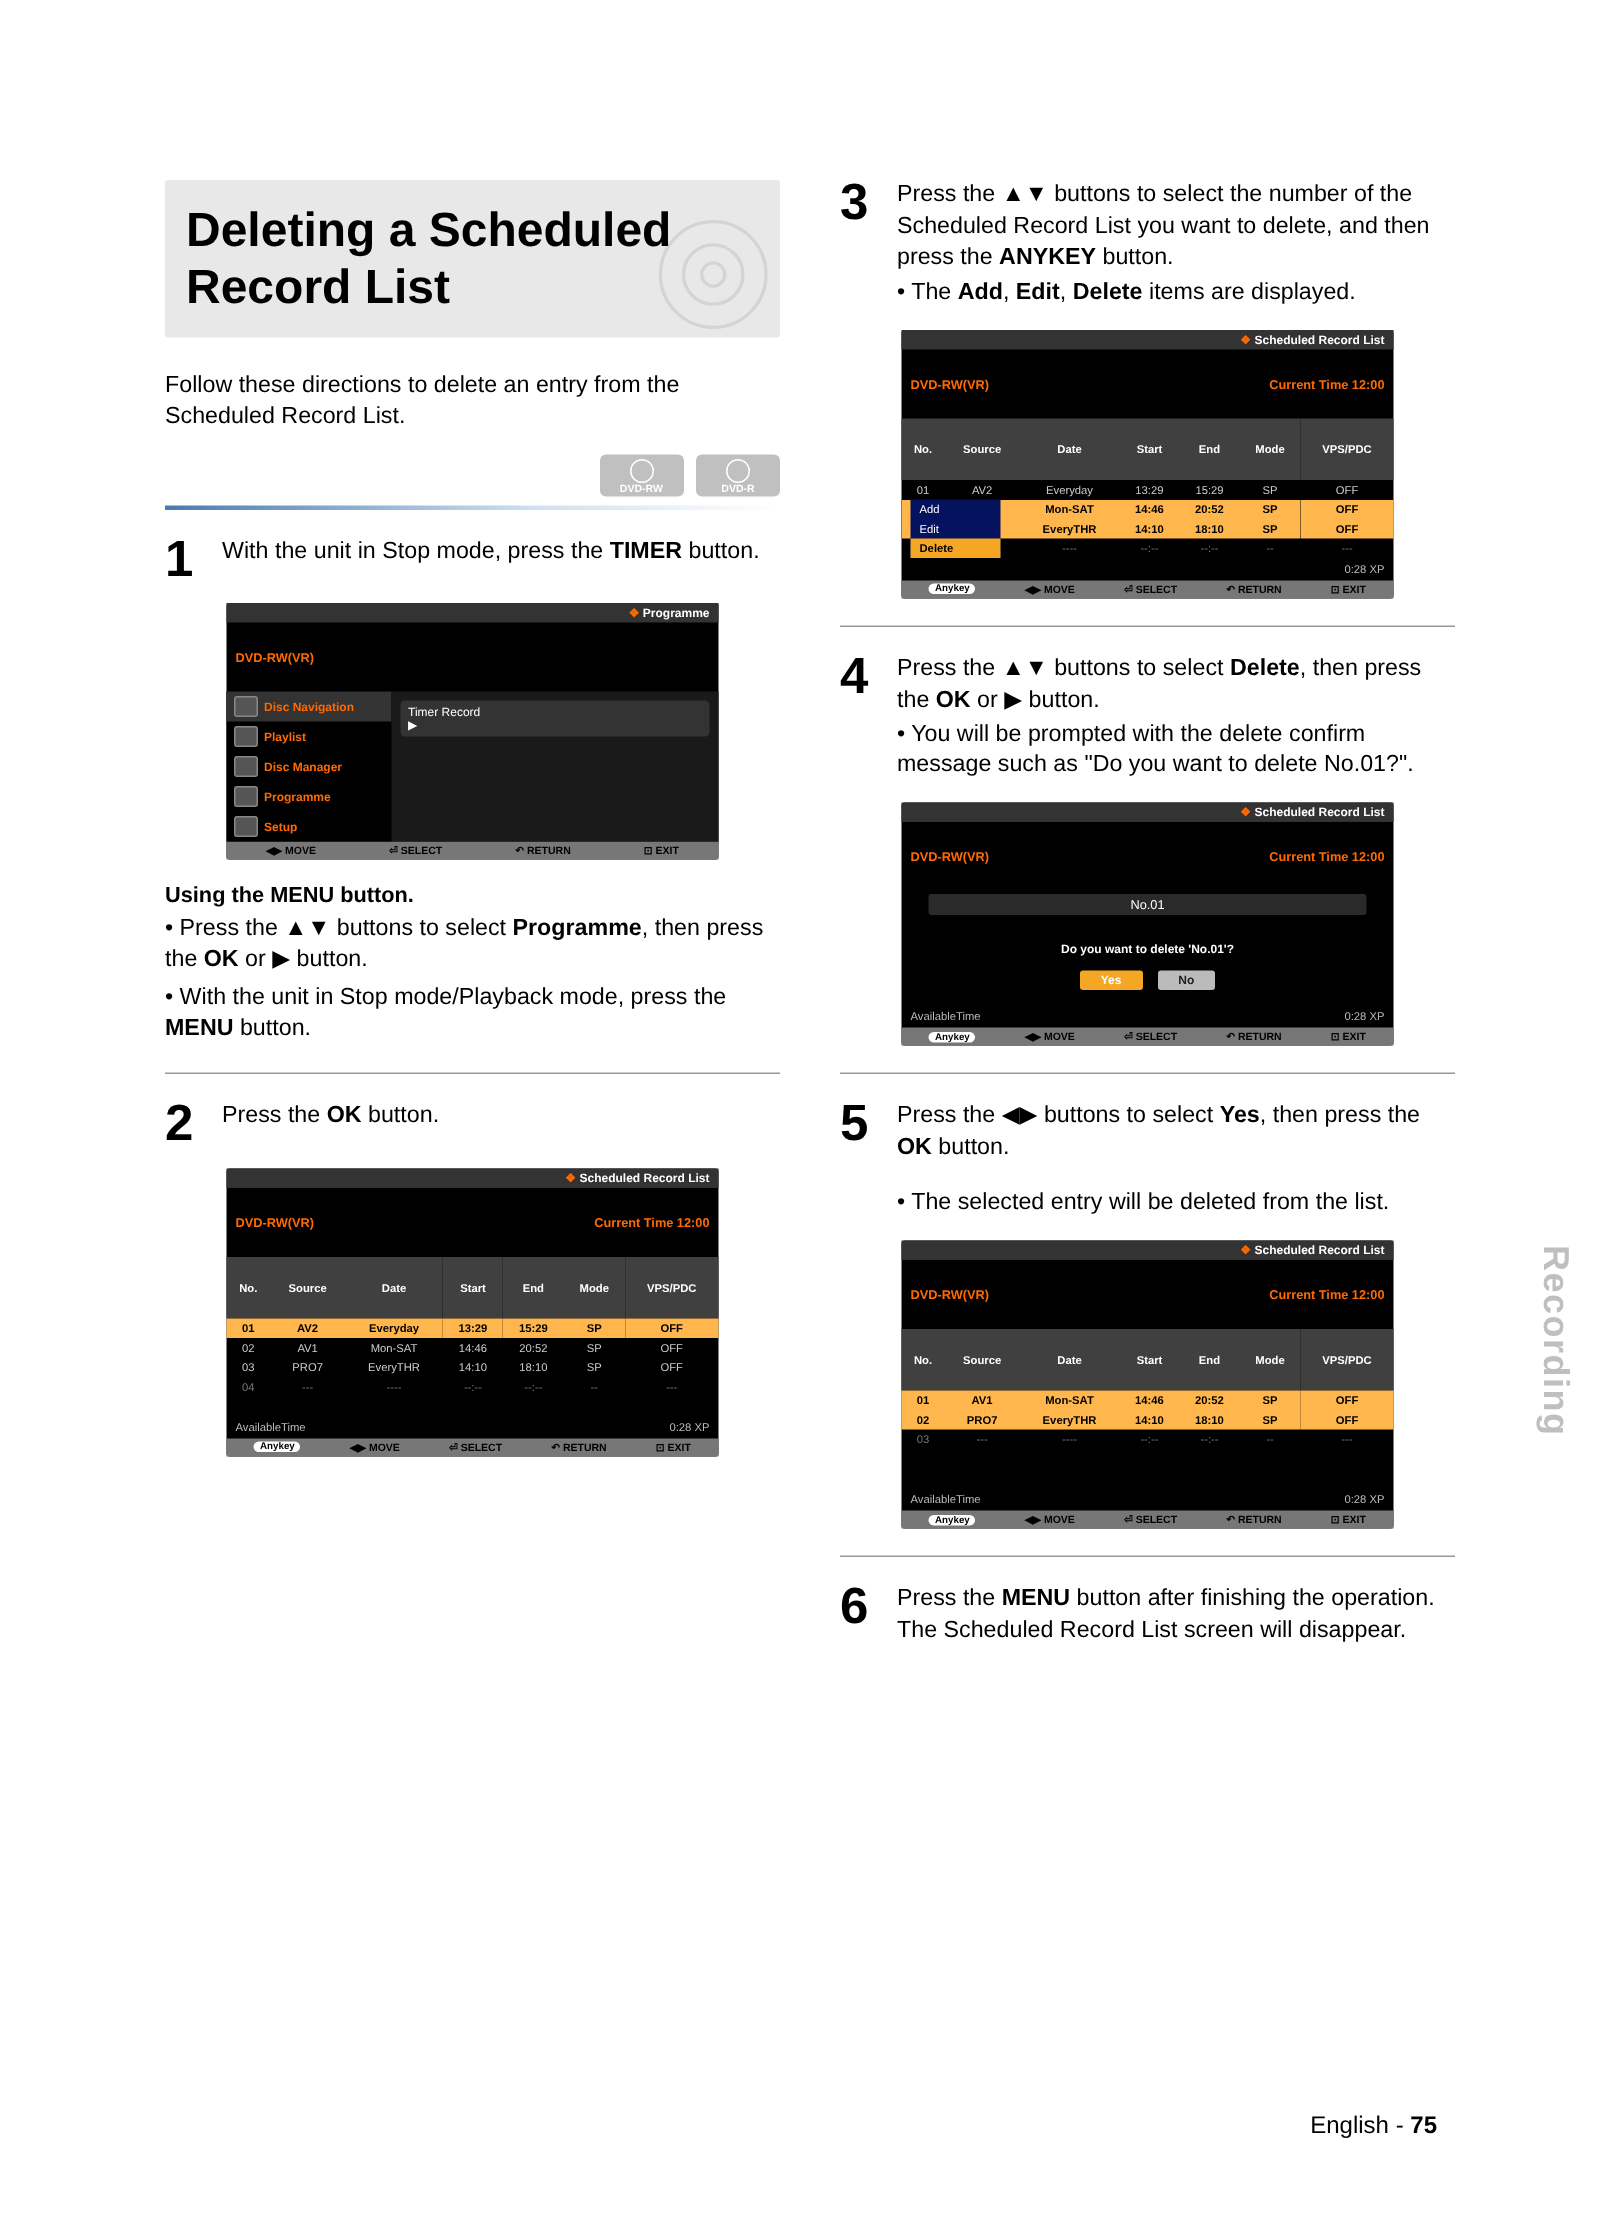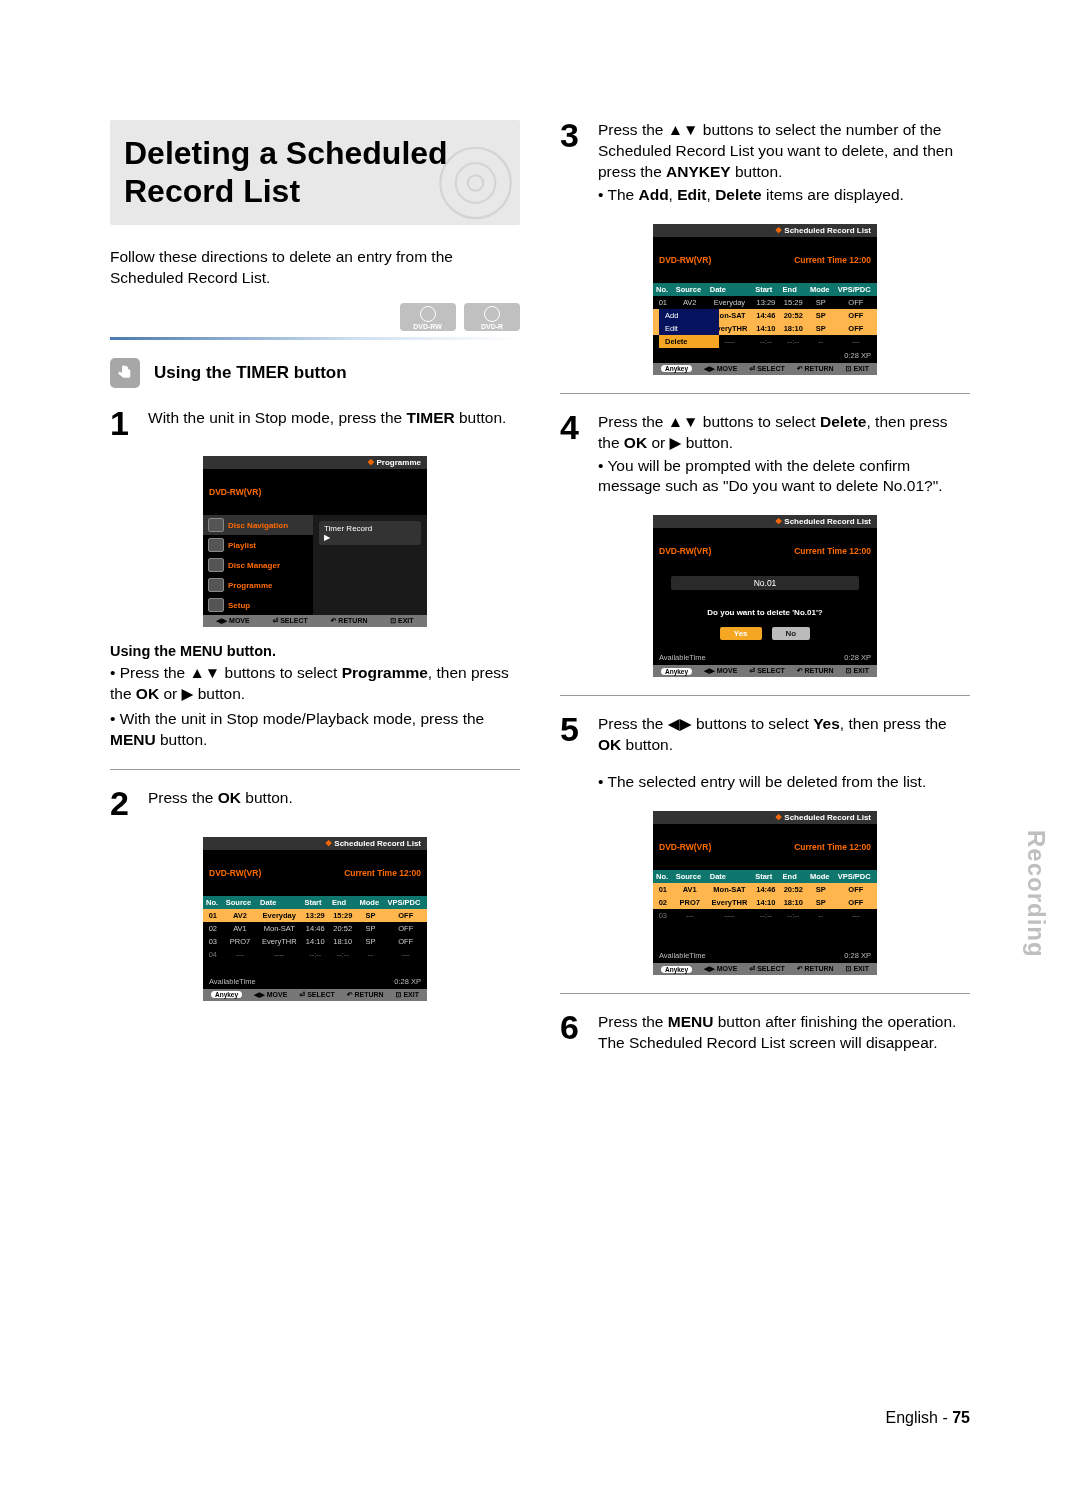--- a/index.html
+++ b/index.html
@@ -138,22 +138,22 @@
   .bullets {
     font-size: 15.5px;
     line-height: 1.35;
   }
   .bullets div { margin-bottom: 4px; }
 
   
   .osd {
     background: #000;
     color: #ccc;
-    width: 224px;
-    margin: 18px auto 16px auto;
+    width: 328px;
+    margin: 6px auto 16px auto;
     font-size: 8.5px;
     border-radius: 2px;
   }
   .osd .hdr-title {
     background:#333;
     color:#fff;
     font-weight:700;
     text-align:right;
     padding:2px 6px;
     font-size:8px;
@@ -164,25 +164,25 @@
     padding:18px 6px;
   }
   .osd .brand { color:#ff6a00; font-weight:700; }
   .osd .ctime { color:#ff6a00; font-weight:700; }
   .osd table {
     width: 100%;
     border-collapse: collapse;
     font-size:7.5px;
   }
   .osd thead td {
-    background:#0f766e;
+    background:#404040;
     color:#fff;
     font-weight:700;
-    padding:2px 3px;
-    text-align:left;
+    padding:16px 3px;
+    text-align:center;
   }
   .osd tbody td {
     padding:2px 3px;
     text-align:center;
   }
   .osd tbody tr.hl td { background:#ffb74d; color:#000; font-weight:700; }
   .osd tbody tr.dim td { color:#777; }
   .osd .avail {
     display:flex; justify-content:space-between;
     padding:3px 6px; font-size:7.5px; color:#bbb;
@@ -273,21 +273,21 @@
     top: 830px;
     color: #bfbfbf;
     font-size: 24px;
     font-weight: 600;
     writing-mode: vertical-rl;
     letter-spacing: 1px;
   }
   .footer-page {
     position:absolute;
     bottom: 60px;
-    right: 110px;
+    right: 122px;
     font-size: 16px;
   }
 </style>
 </head>
 <body>
 
 <div class="page">
   <div class="side-label">Recording</div>
 
   <div class="columns">
@@ -304,28 +304,20 @@
       </div>
 
       <div class="intro">Follow these directions to delete an entry from the Scheduled Record List.</div>
 
       <div class="disc-icons">
         <span class="disc-icon"><span>DVD-RW</span></span>
         <span class="disc-icon"><span>DVD-R</span></span>
       </div>
       <div class="grad-rule"></div>
 
-      <div class="subhead">
-        <span class="hand-icon">
-          <svg width="18" height="18" viewBox="0 0 24 24">
-              <path fill="#fff" d="M10 2c-1.1 0-2 .9-2 2v8l-2.3-1.3c-.8-.5-1.9-.1-2.3.8-.3.7-.1 1.5.5 2l5.1 4.2c.5.4 1.2.7 1.9.7H17c1.1 0 2-.9 2-2V9c0-1.1-.9-2-2-2h-1V5c0-1.1-.9-2-2-2h-1V4c0-1.1-.9-2-2-2z"></path>
-            </svg>
-        </span>
-        <h2>Using the TIMER button</h2>
-      </div>
 
       <div class="step">
         <div class="step-num">1</div>
         <div>
           <span>With the unit in Stop mode, press the </span><b>TIMER</b><span> button.</span>
         </div>
       </div>
 
       <div class="osd">
         <div class="hdr-title"><span style="color:#ff6a00">❖</span>&nbsp;<span>Programme</span></div>

